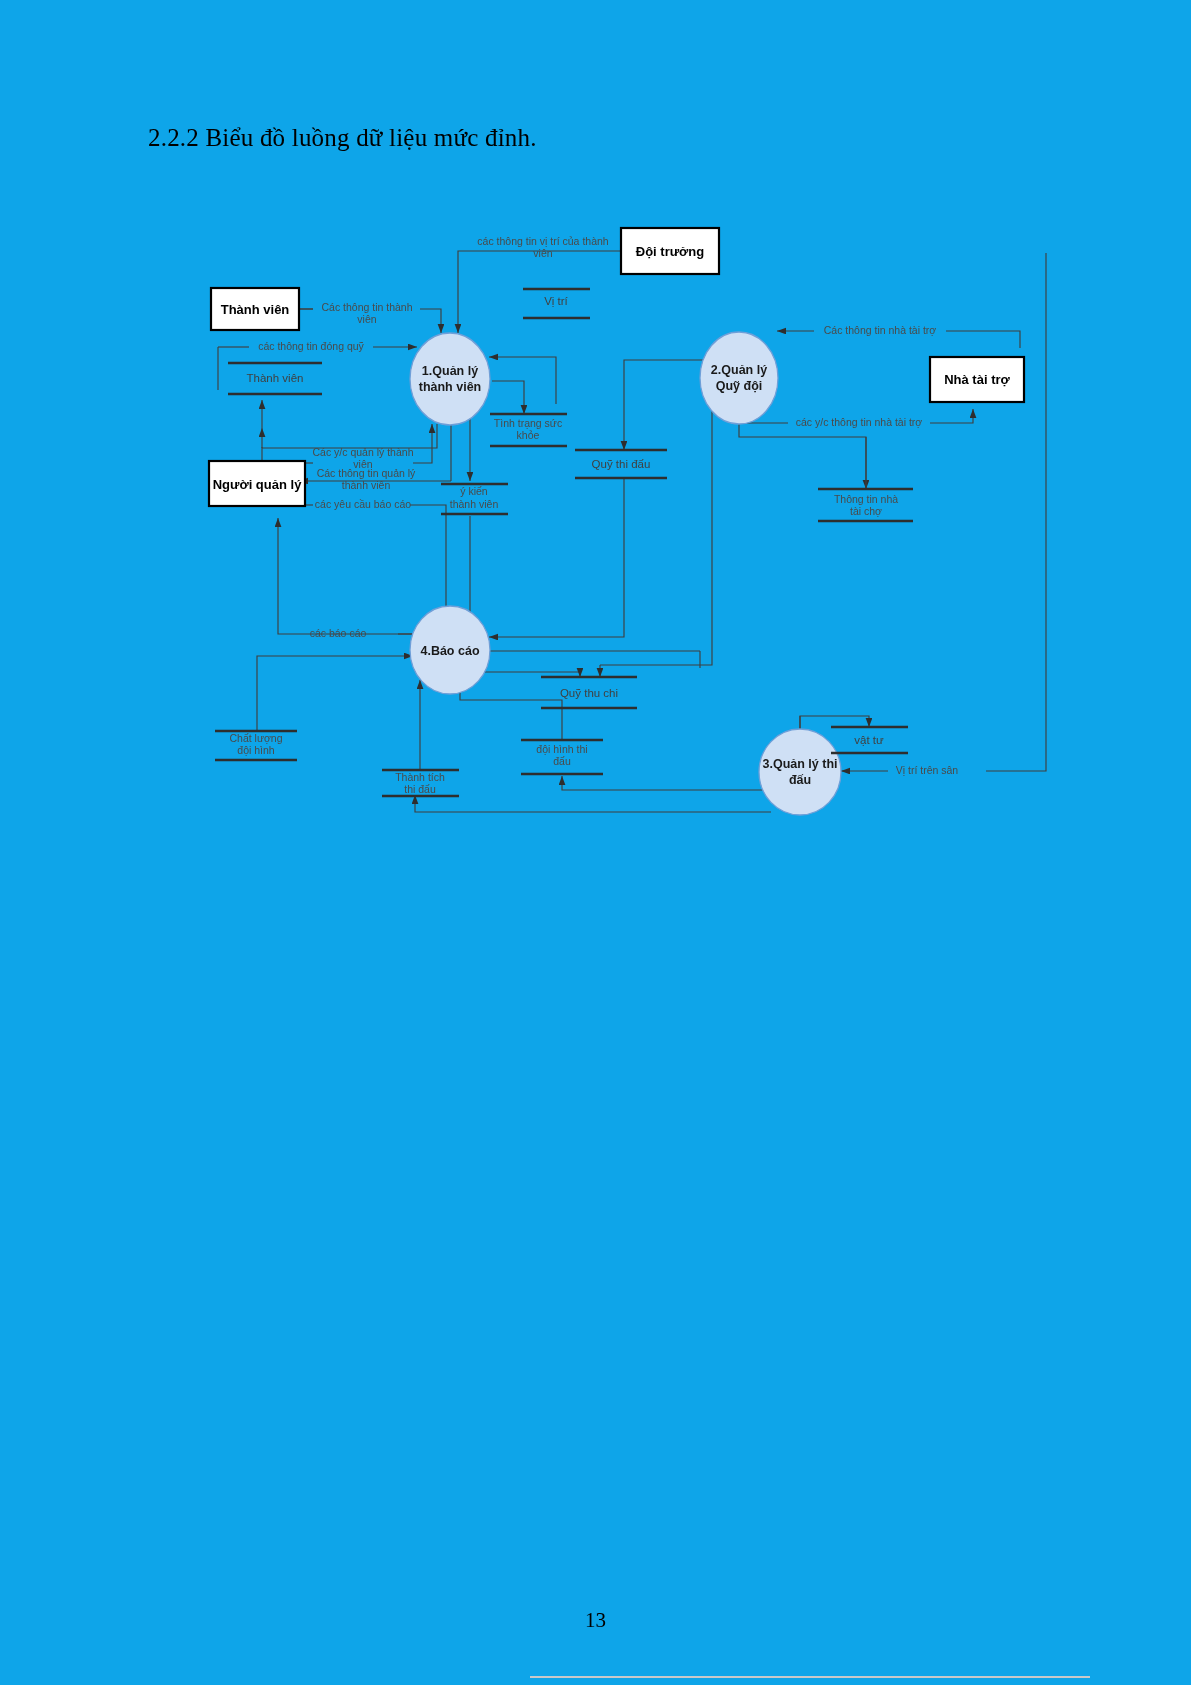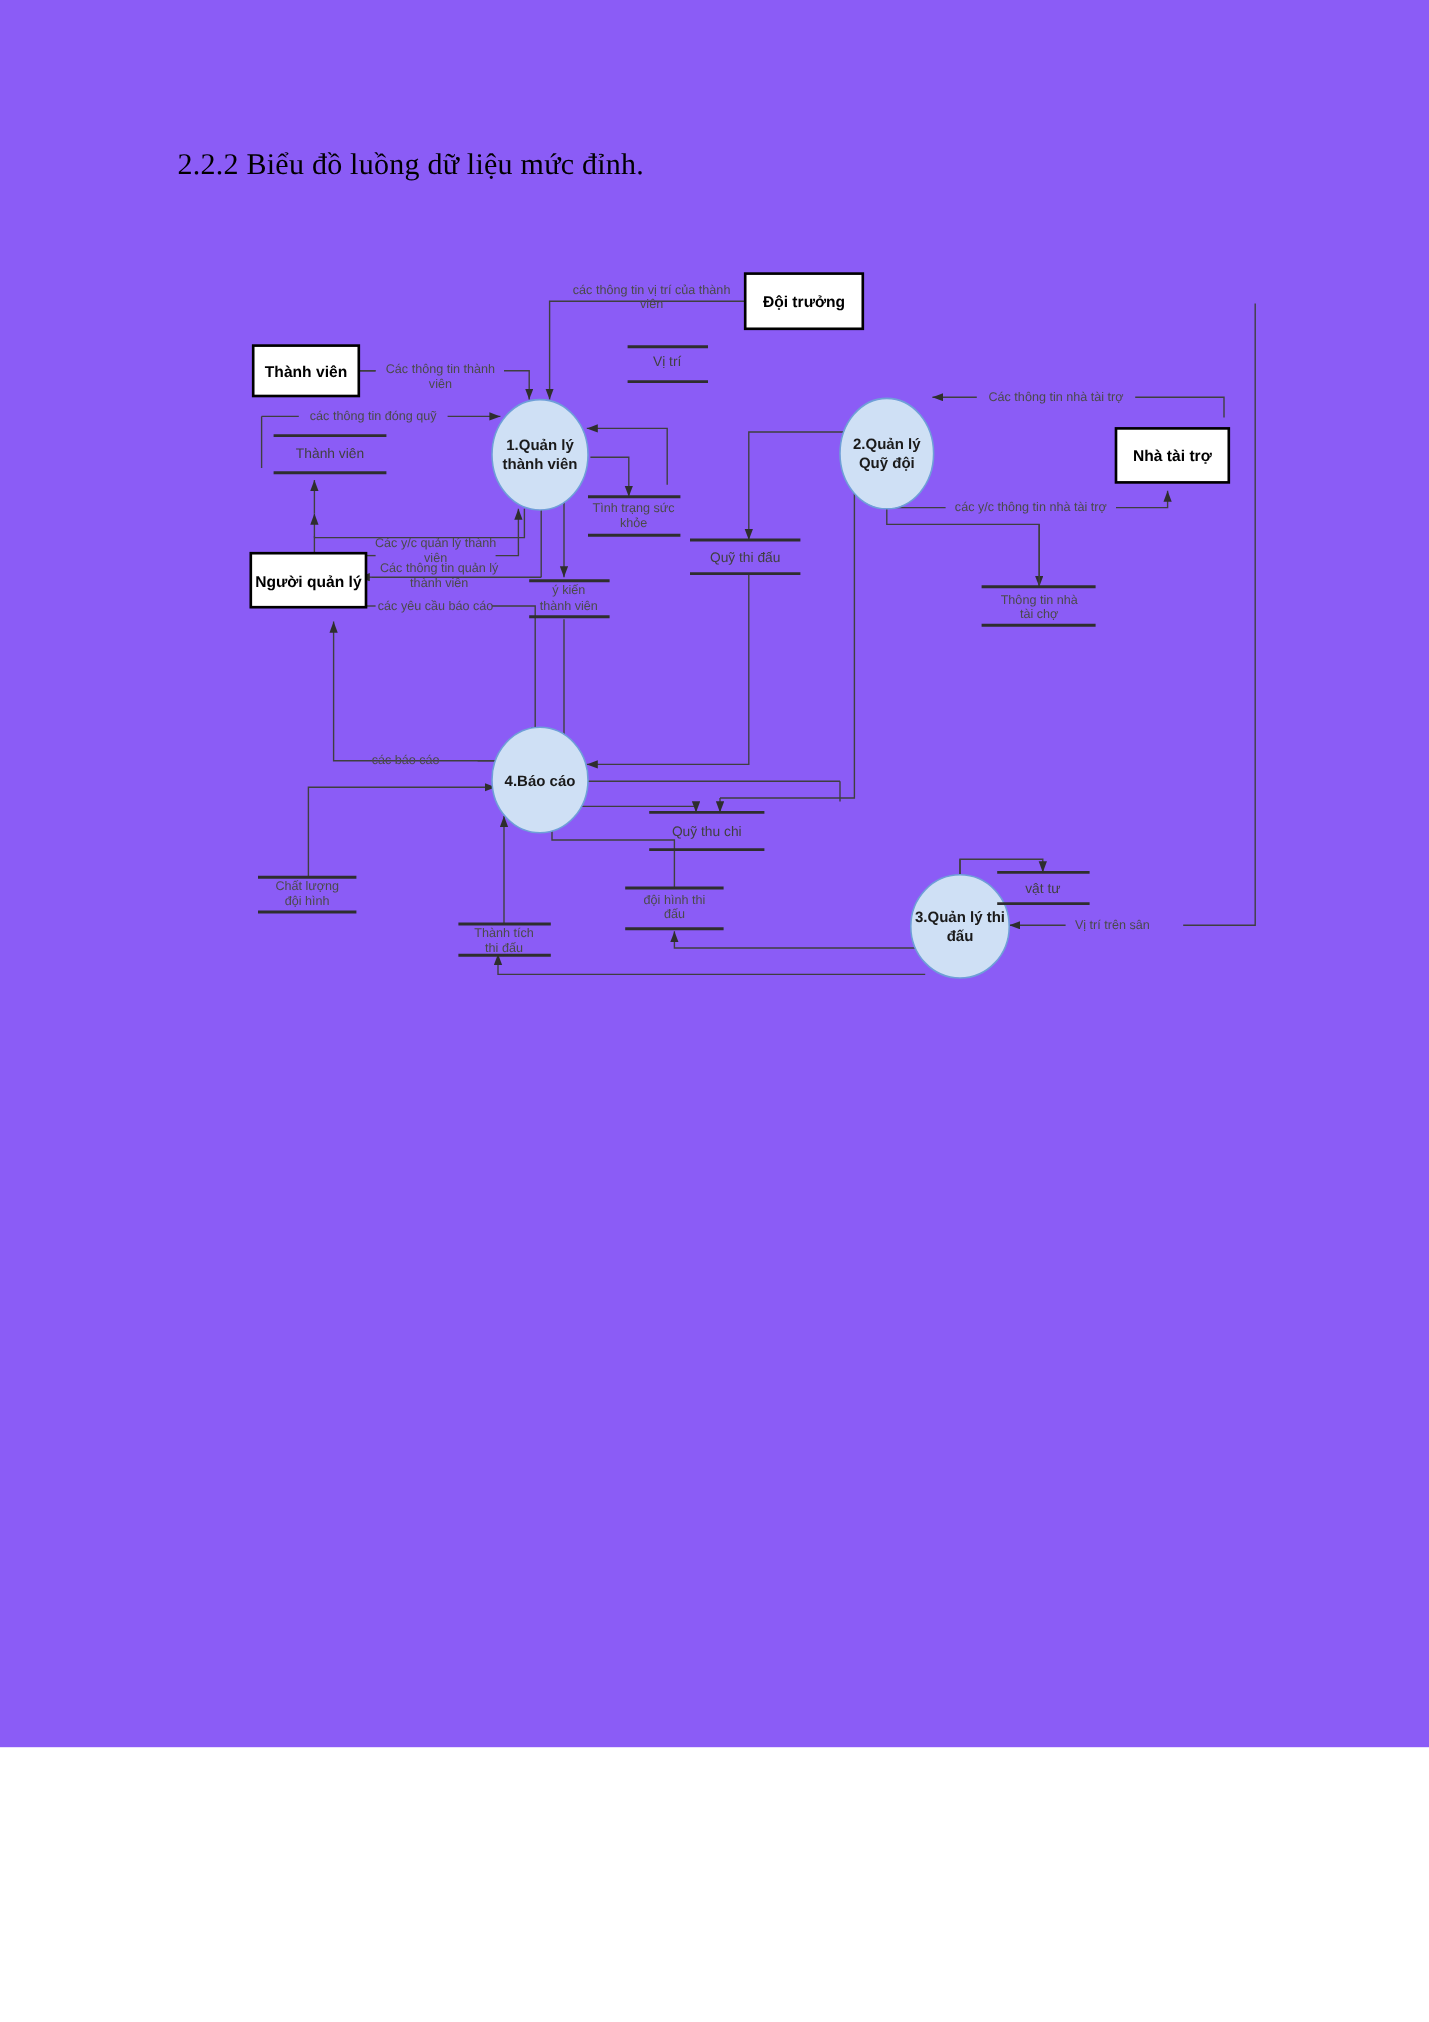--- a/index.html
+++ b/index.html
@@ -1,17 +1,17 @@
 <!DOCTYPE html>
 <html><head>
 <meta charset="utf-8">
 <style>
   html,body{margin:0;padding:0;background:#fff;}
   body{width:1191px;height:1685px;position:relative;font-family:"Liberation Serif",serif;}
-  #page{position:absolute;left:0;top:0;width:1191px;height:1456px;overflow:hidden;background:#8b5cf6;}
+  #page{position:absolute;left:0;top:0;width:1191px;height:1685px;overflow:hidden;background:#0ea5e9;}
   #heading{position:absolute;left:148px;top:124px;font-family:"Liberation Serif",serif;font-size:25px;color:#000;letter-spacing:.2px;white-space:nowrap;}
   #diagram{position:absolute;left:0;top:0;width:1191px;height:900px;}
   #pagenum{position:absolute;left:0;top:1608px;width:1191px;text-align:center;font-family:"Liberation Serif",serif;font-size:21px;color:#000;}
   #footrule{position:absolute;left:530px;top:1676px;width:560px;height:2px;background:#c9c9c9;}
   svg text{font-family:"Liberation Sans",sans-serif;fill:#3a3a3a;}
   .lbl{font-size:10.5px;fill:#4a4a4a;}
   .store{font-size:11.5px;fill:#404040;}
   .proc{font-size:12.5px;font-weight:bold;fill:#1a1a1a;}
   .ent{font-size:13px;font-weight:bold;fill:#000;}
 </style>
@@ -253,14 +253,15 @@
       </g>
       <g>
         <text class="lbl" x="338" y="637" text-anchor="middle">các báo cáo</text>
       </g>
       <g>
         <text class="lbl" x="927" y="774" text-anchor="middle">Vị trí trên sân</text>
       </g>
     </svg>
   </div>
 
+  <div id="pagenum">13</div>
   <div id="footrule"></div>
 </div>
 
 </body></html>

